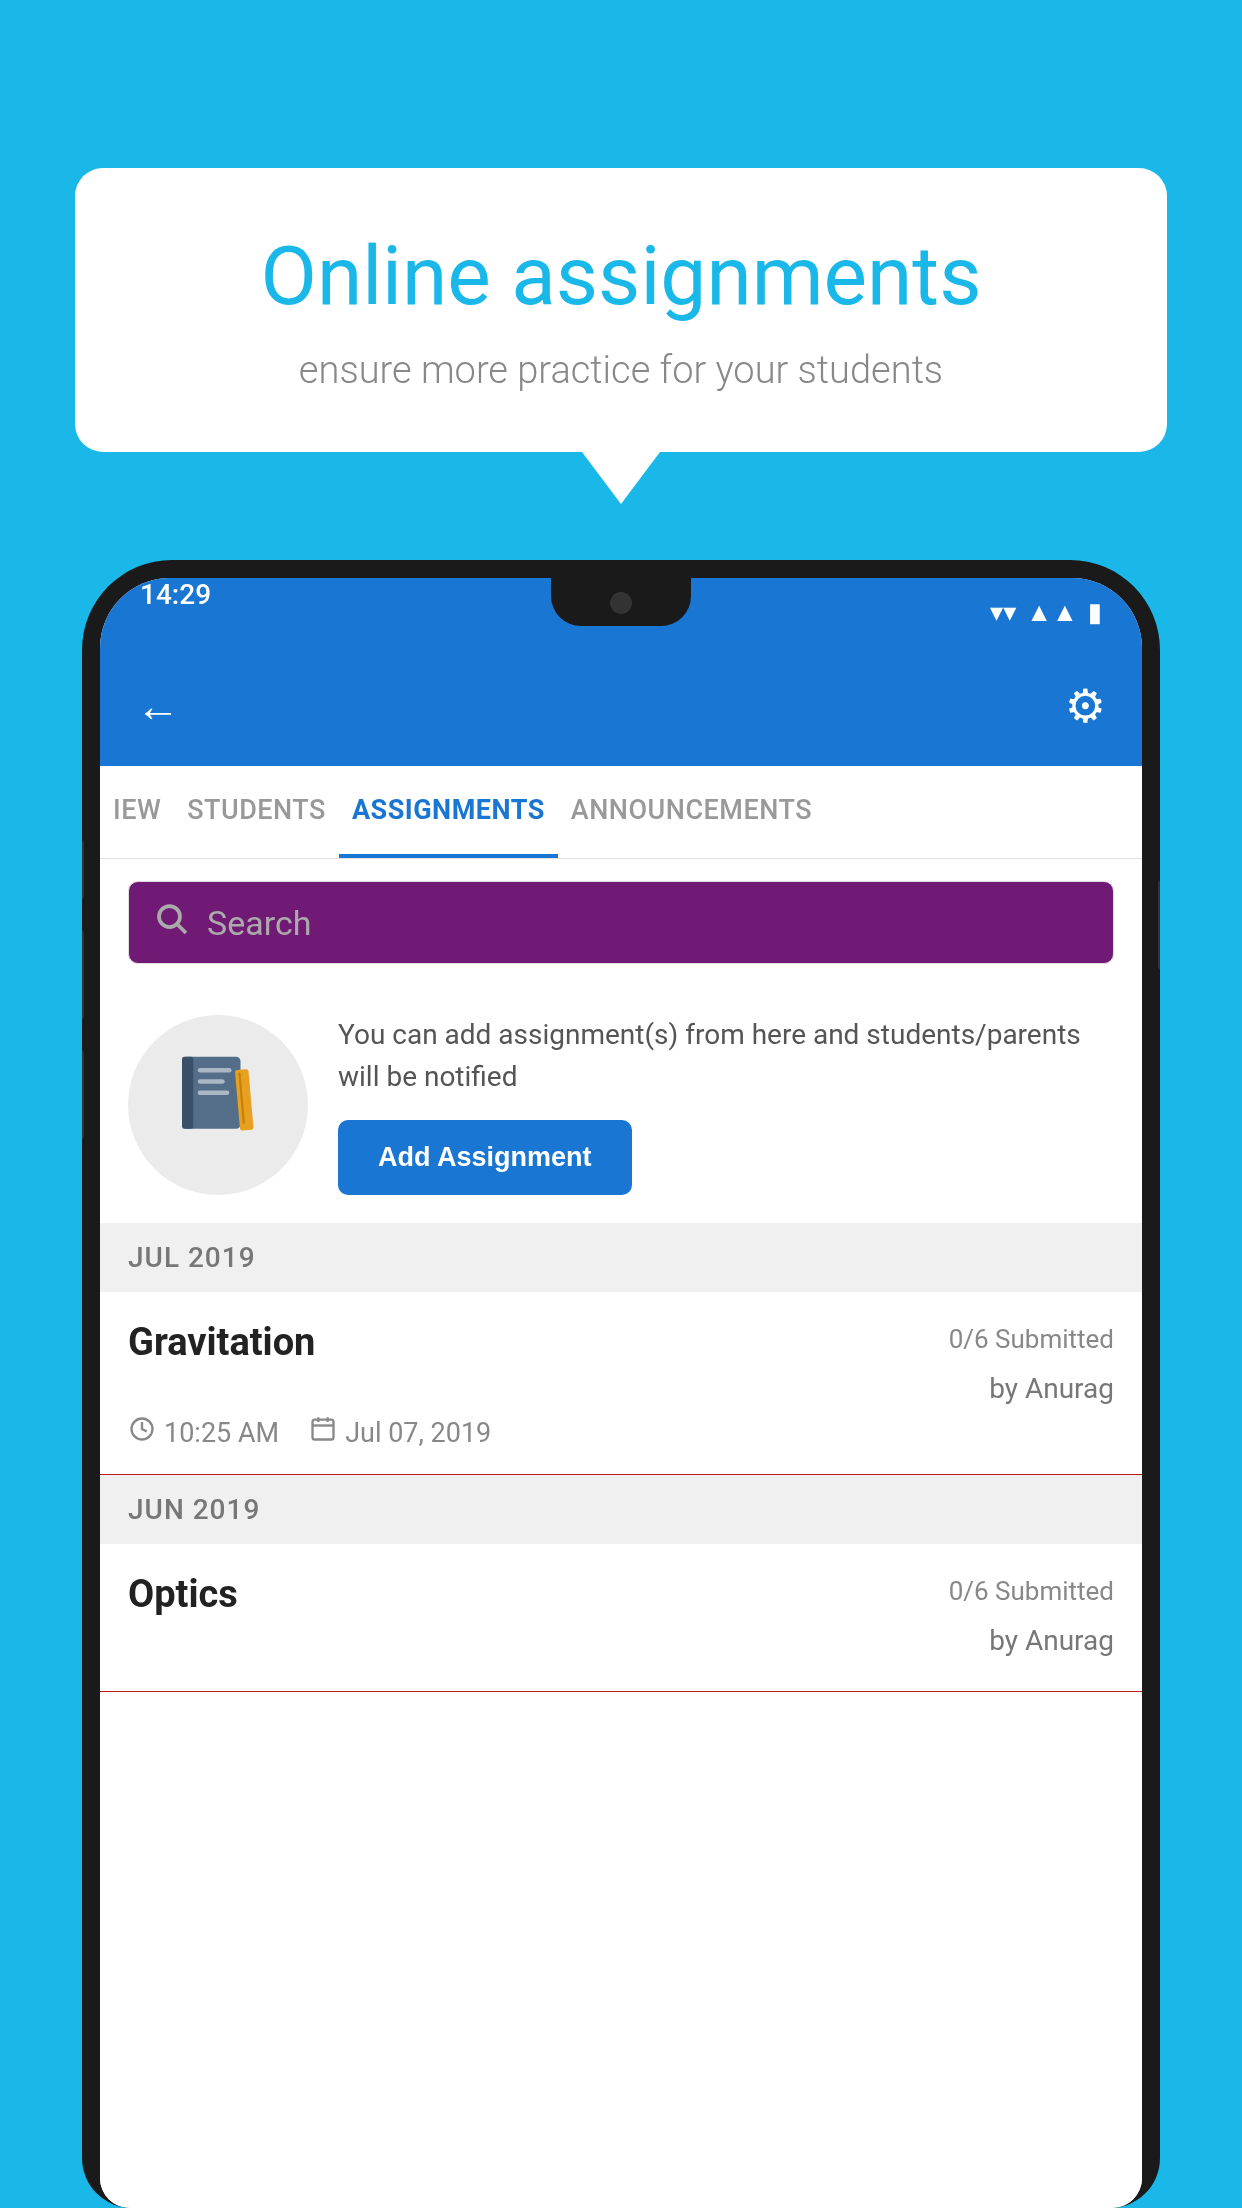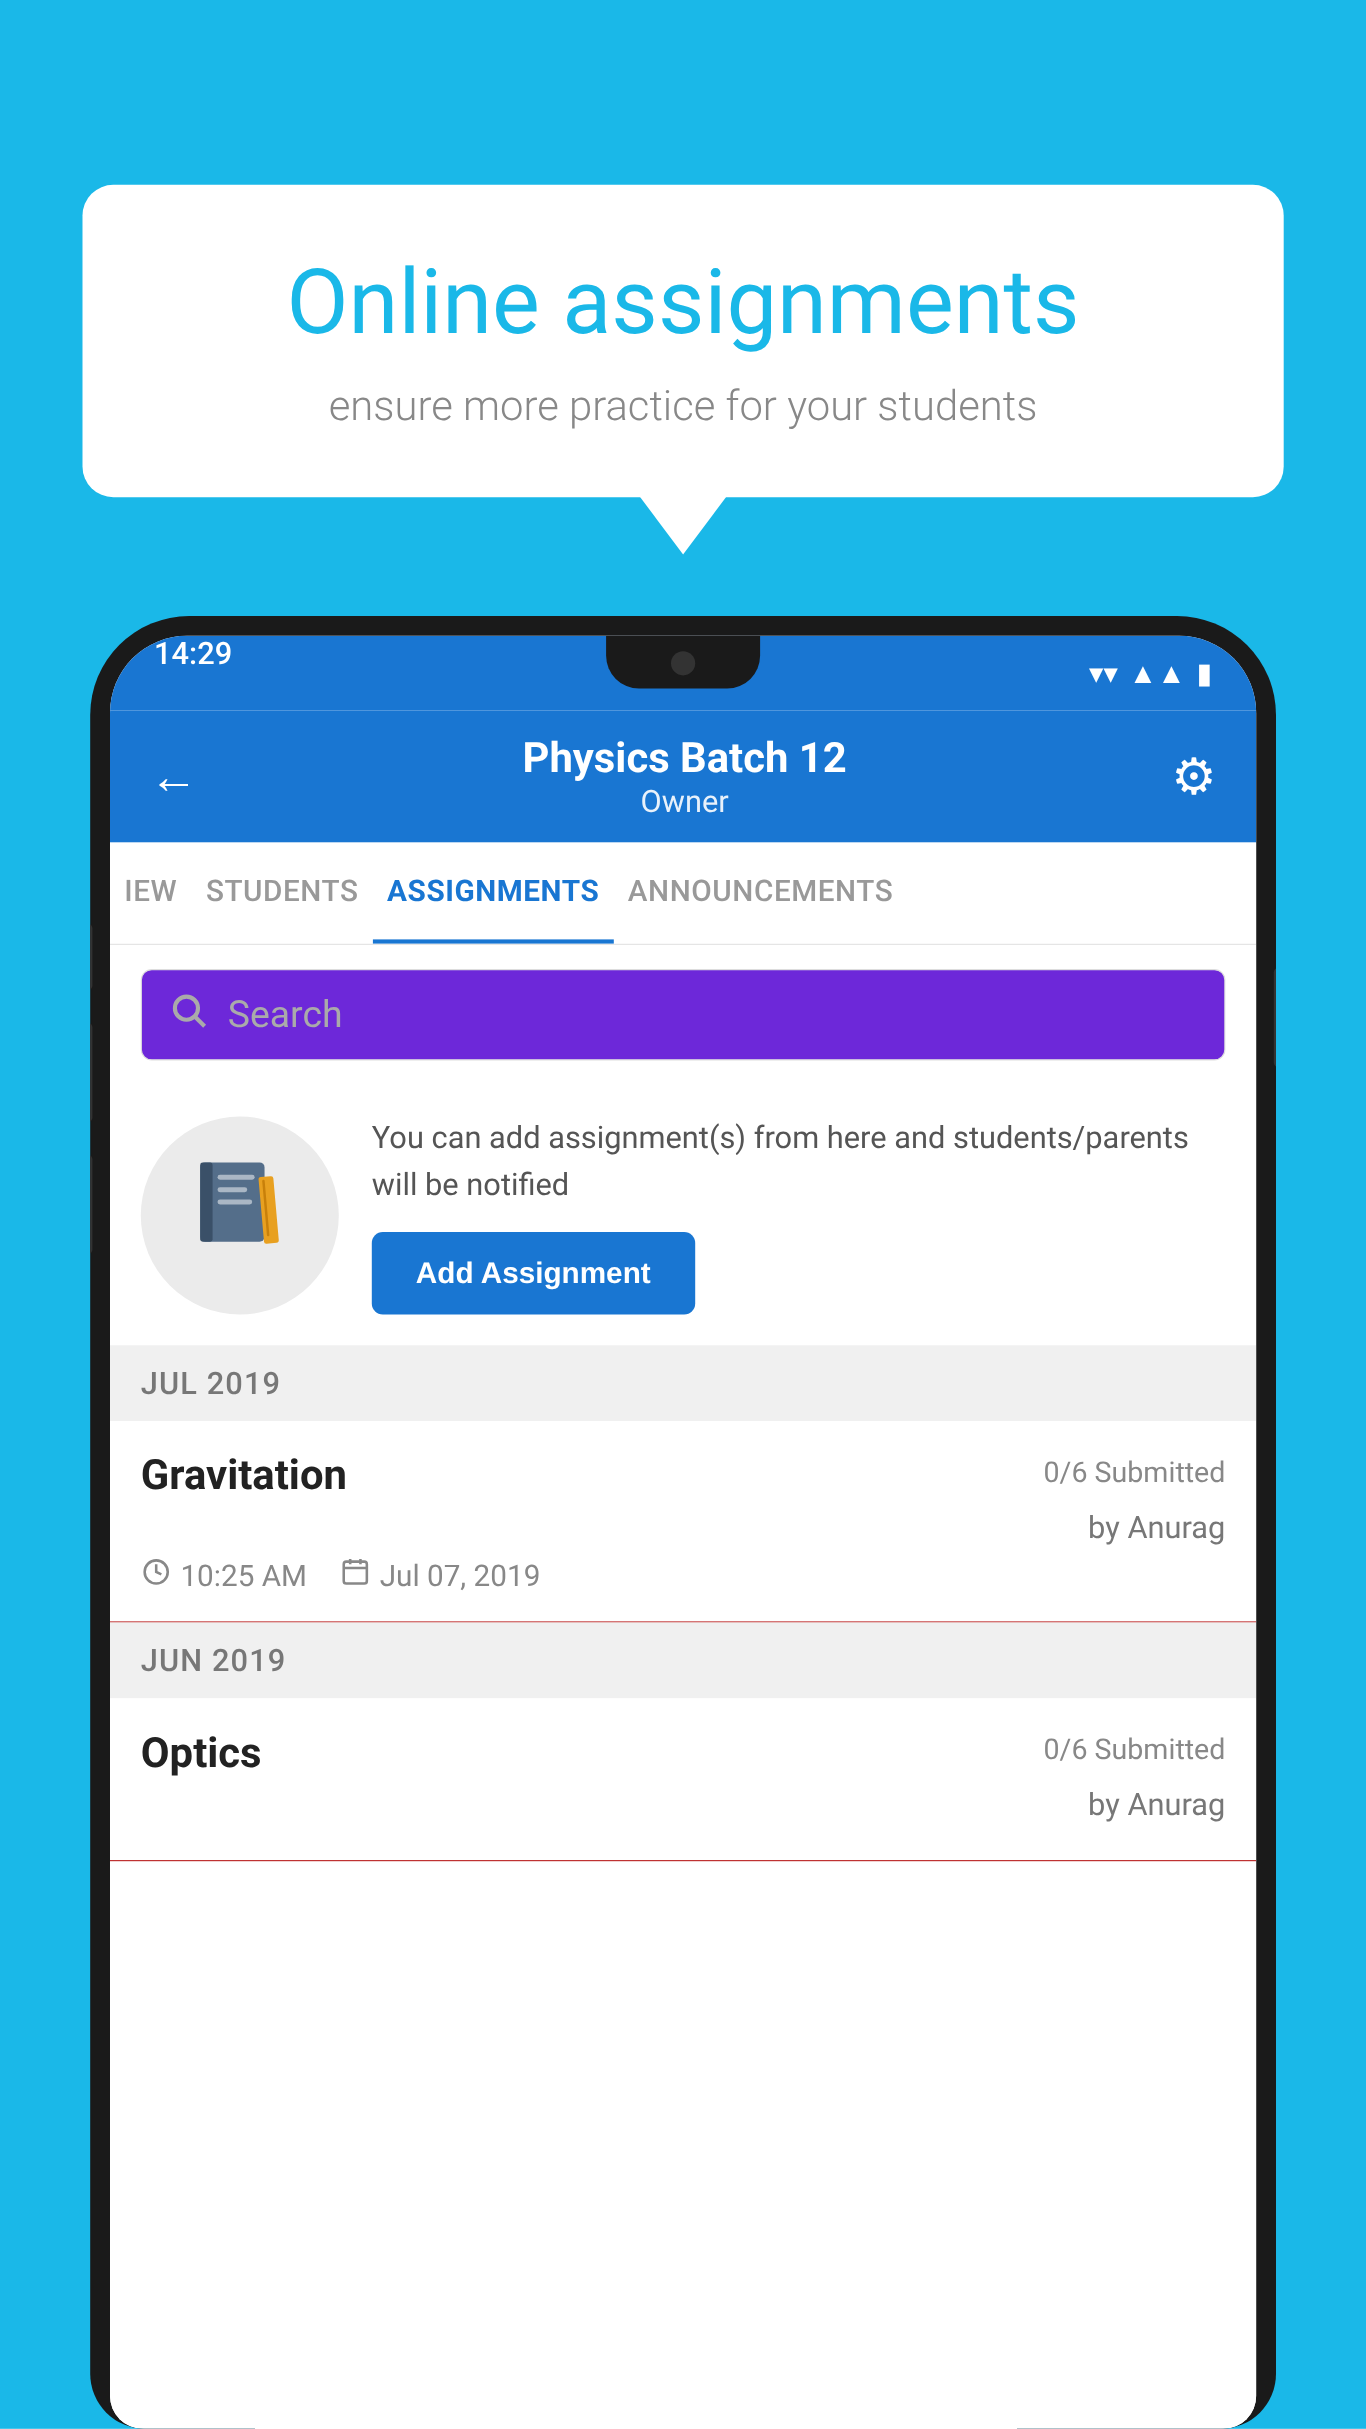--- a/index.html
+++ b/index.html
@@ -192,21 +192,21 @@
       padding: 22px 28px;
       background: white;
     }
 
     .search-bar {
       display: flex;
       align-items: center;
       border: 1.5px solid #ddd;
       border-radius: 10px;
       padding: 18px 24px;
-      background: #6d28d9;
+      background: #701a75;
     }
 
     .search-icon-svg {
       color: #999;
       font-size: 36px;
       margin-right: 18px;
     }
 
     .search-placeholder {
       font-size: 34px;
@@ -399,24 +399,20 @@
       </div>
       <div class="status-icons">
         <span class="wifi-icon">▾▾</span>
         <span class="signal-icon">▲▲</span>
         <span class="battery-icon">▮</span>
       </div>
     </div>
 
     <div class="app-header">
       <span class="back-arrow">←</span>
-      <div class="header-title-block">
-        <div class="header-title">Physics Batch 12</div>
-        <div class="header-subtitle">Owner</div>
-      </div>
       <span class="settings-icon">⚙</span>
     </div>
 
     <div class="phone-screen">
 
       <div class="tabs-bar">
         <div class="tab-item">IEW</div>
         <div class="tab-item">STUDENTS</div>
         <div class="tab-item active">ASSIGNMENTS</div>
         <div class="tab-item">ANNOUNCEMENTS</div>

